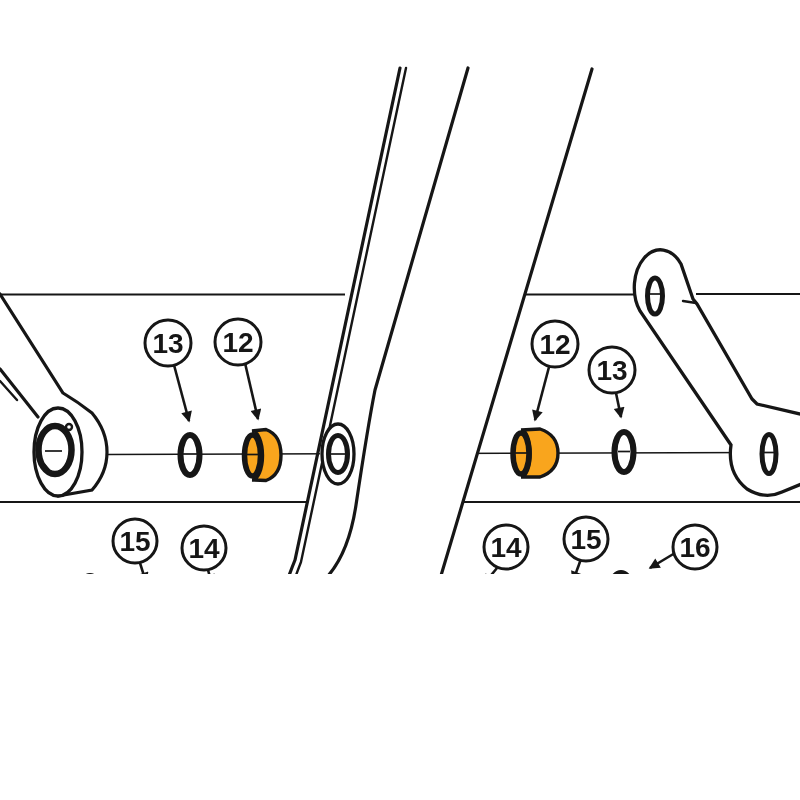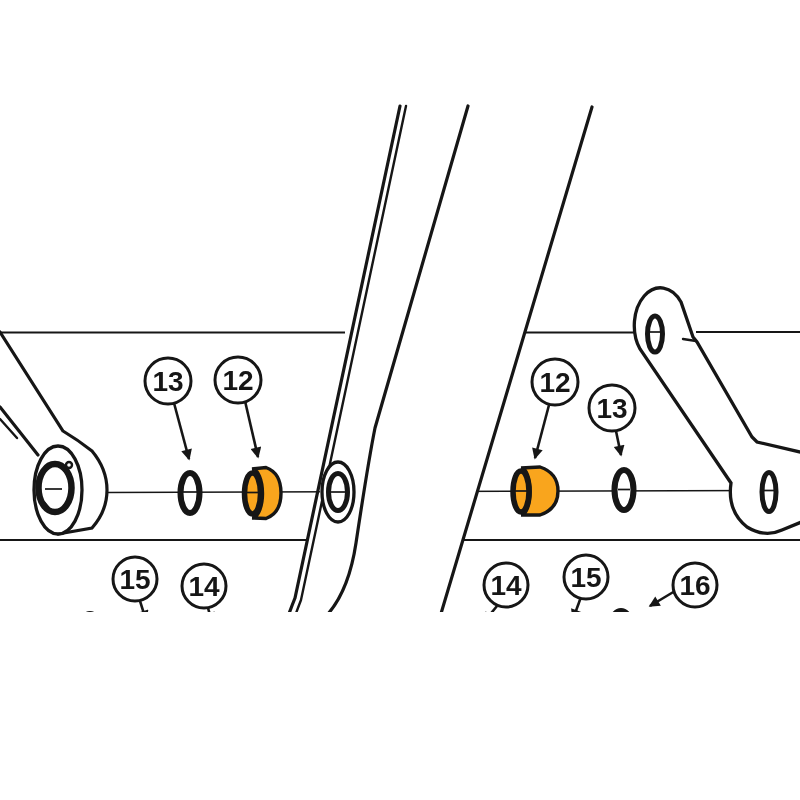--- a/index.html
+++ b/index.html
@@ -1,17 +1,17 @@
 <!DOCTYPE html>
 <html style="--line: #161616; --orange: #F9A51D; --bg: #ffffff;"><head>
 <meta charset="utf-8">
 <style>
   :root { --line:#161616; --orange:#F9A51D; --bg:#ffffff; }
   html,body { margin:0; padding:0; background:var(--bg); }
-  .stage { width:800px; height:574px; position:relative; background:var(--bg); overflow:hidden;margin-top:38px; }
+  .stage { width:800px; height:574px; position:relative; background:var(--bg); overflow:hidden; }
   svg { display:block; }
   .edge      { stroke:var(--line); stroke-width:3.2; fill:none; stroke-linecap:round; }
   .edge-thin { stroke:var(--line); stroke-width:2.4; fill:none; stroke-linecap:round; }
   .border    { stroke:var(--line); stroke-width:2; fill:none; }
   .cline     { stroke:var(--line); stroke-width:1.5; fill:none; }
   .dash      { stroke:var(--line); stroke-width:1.7; fill:none; }
   .fillw     { fill:#fff; }
   .part      { fill:#fff; stroke:var(--line); stroke-width:3.3; }
   .hole      { fill:#fff; stroke:var(--line); stroke-width:5; }
   .oring     { fill:#fff; stroke:var(--line); stroke-width:6; }

